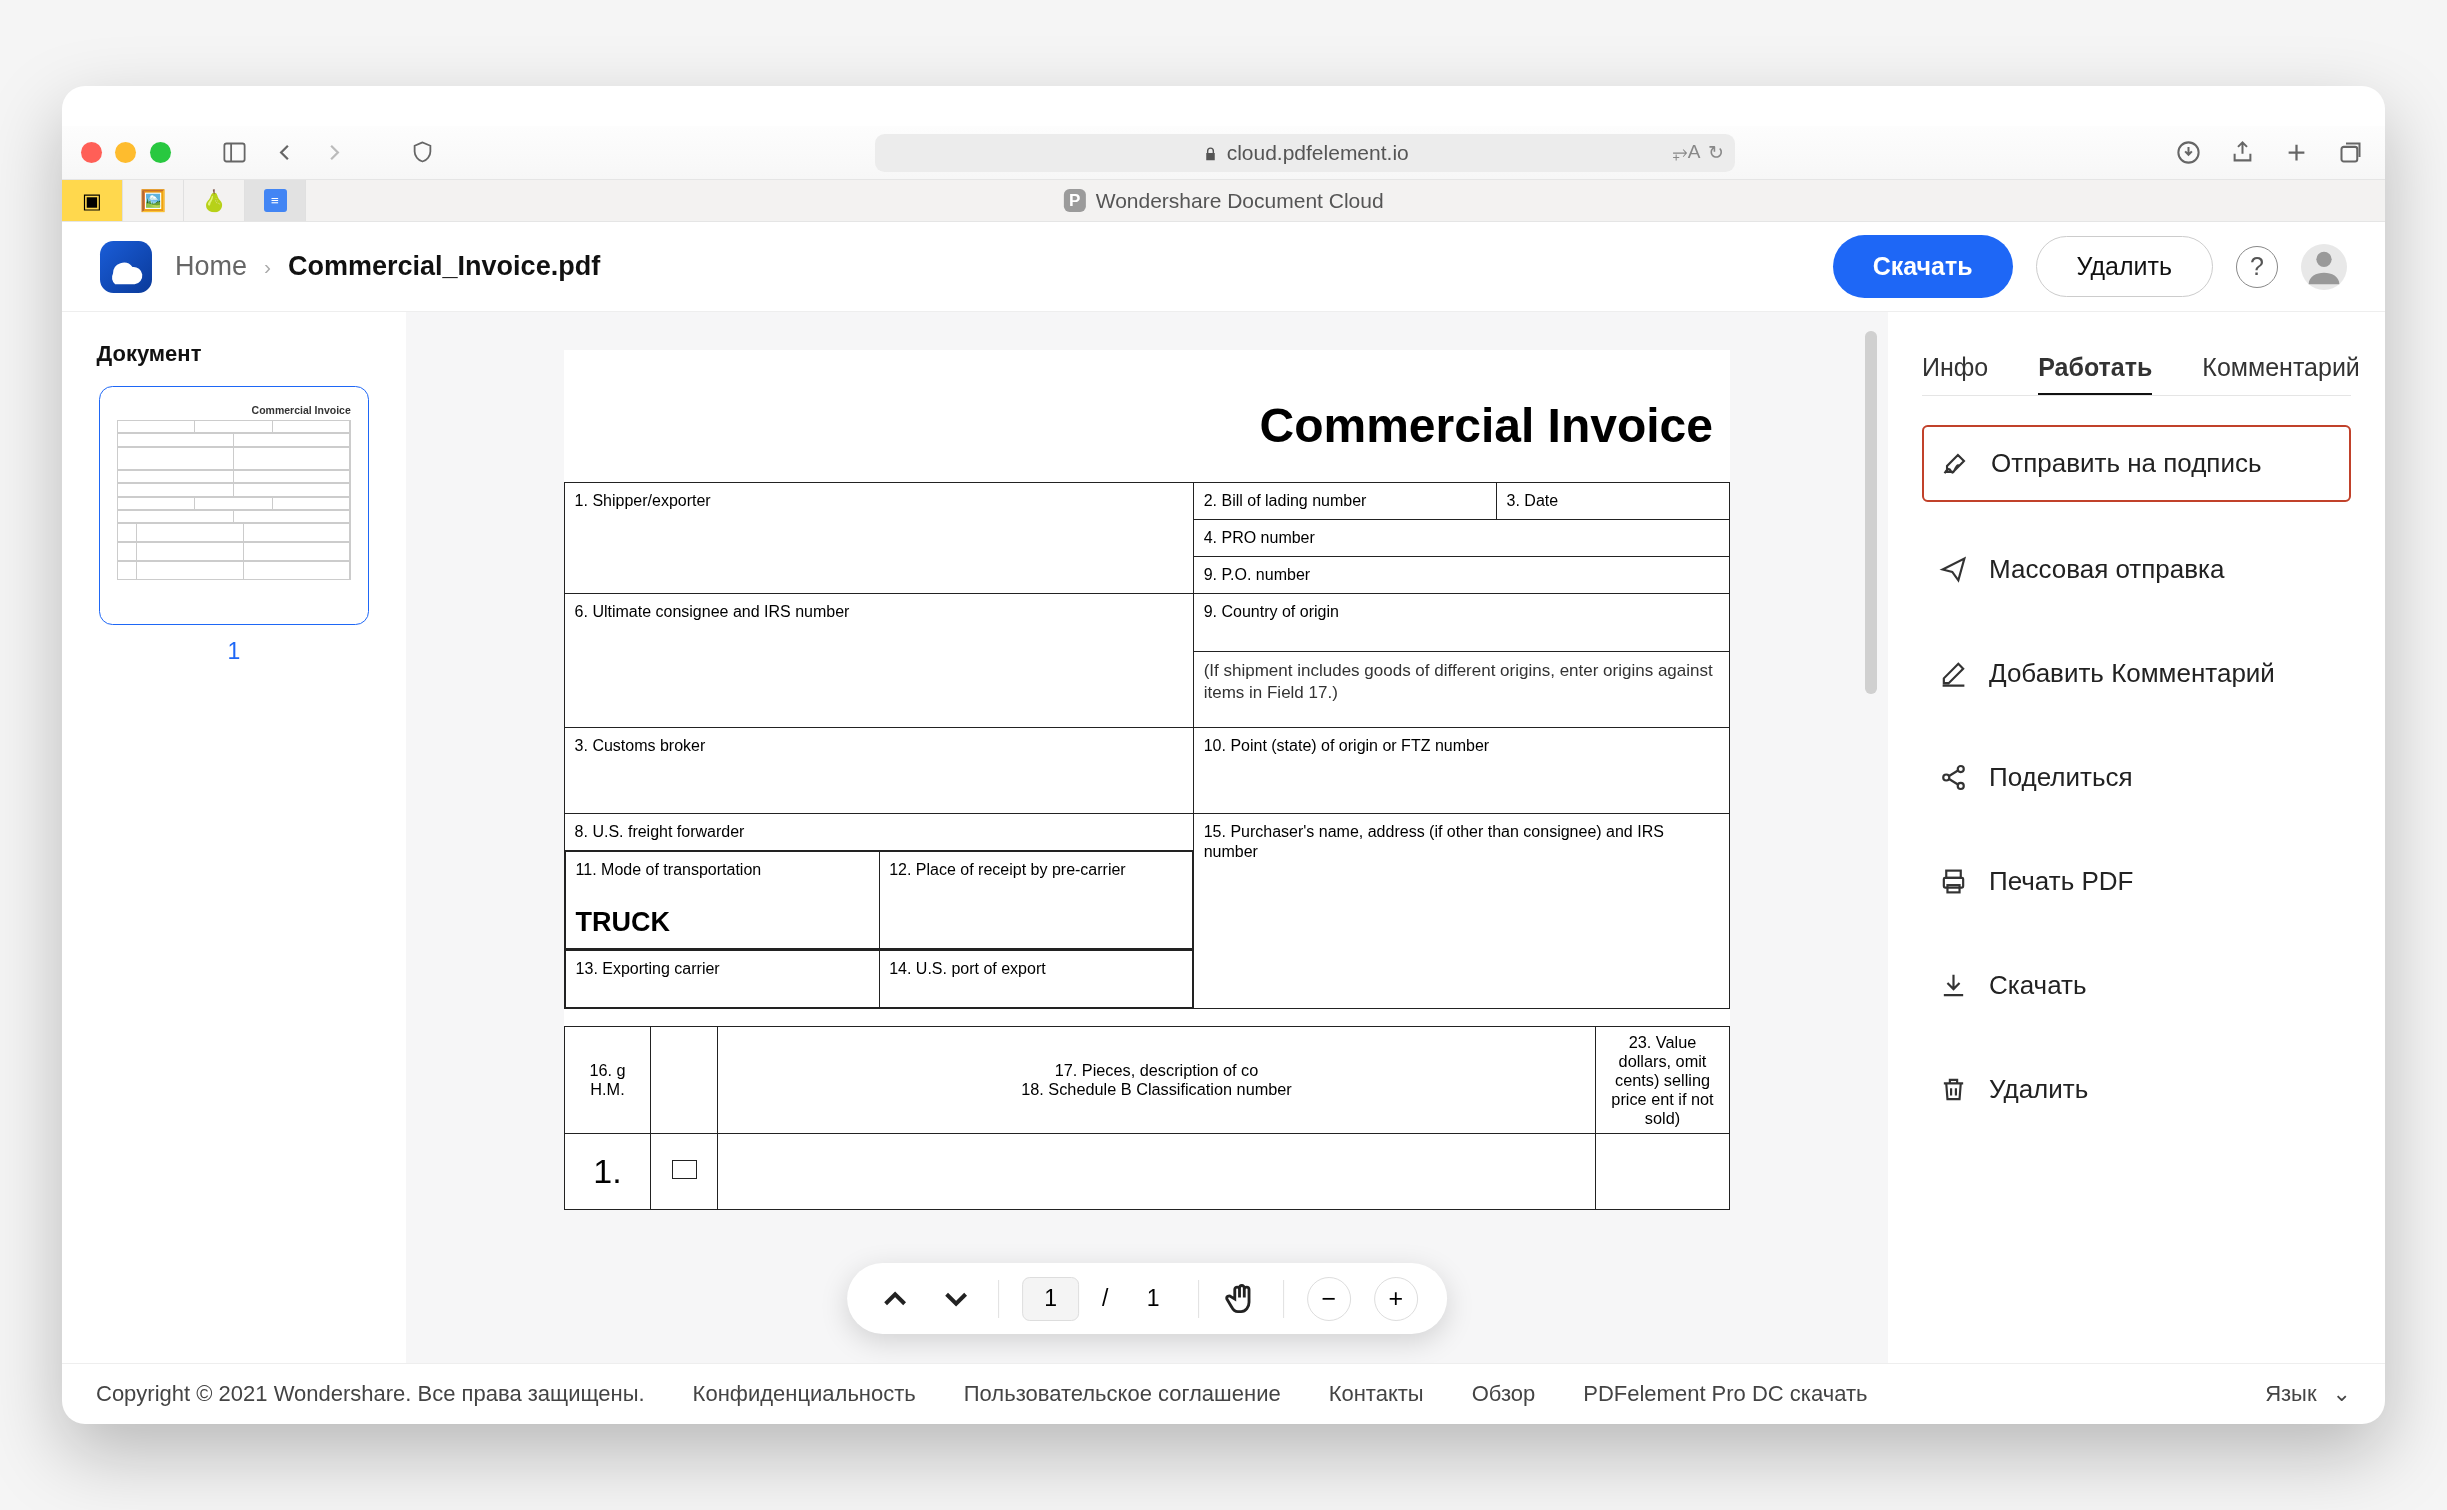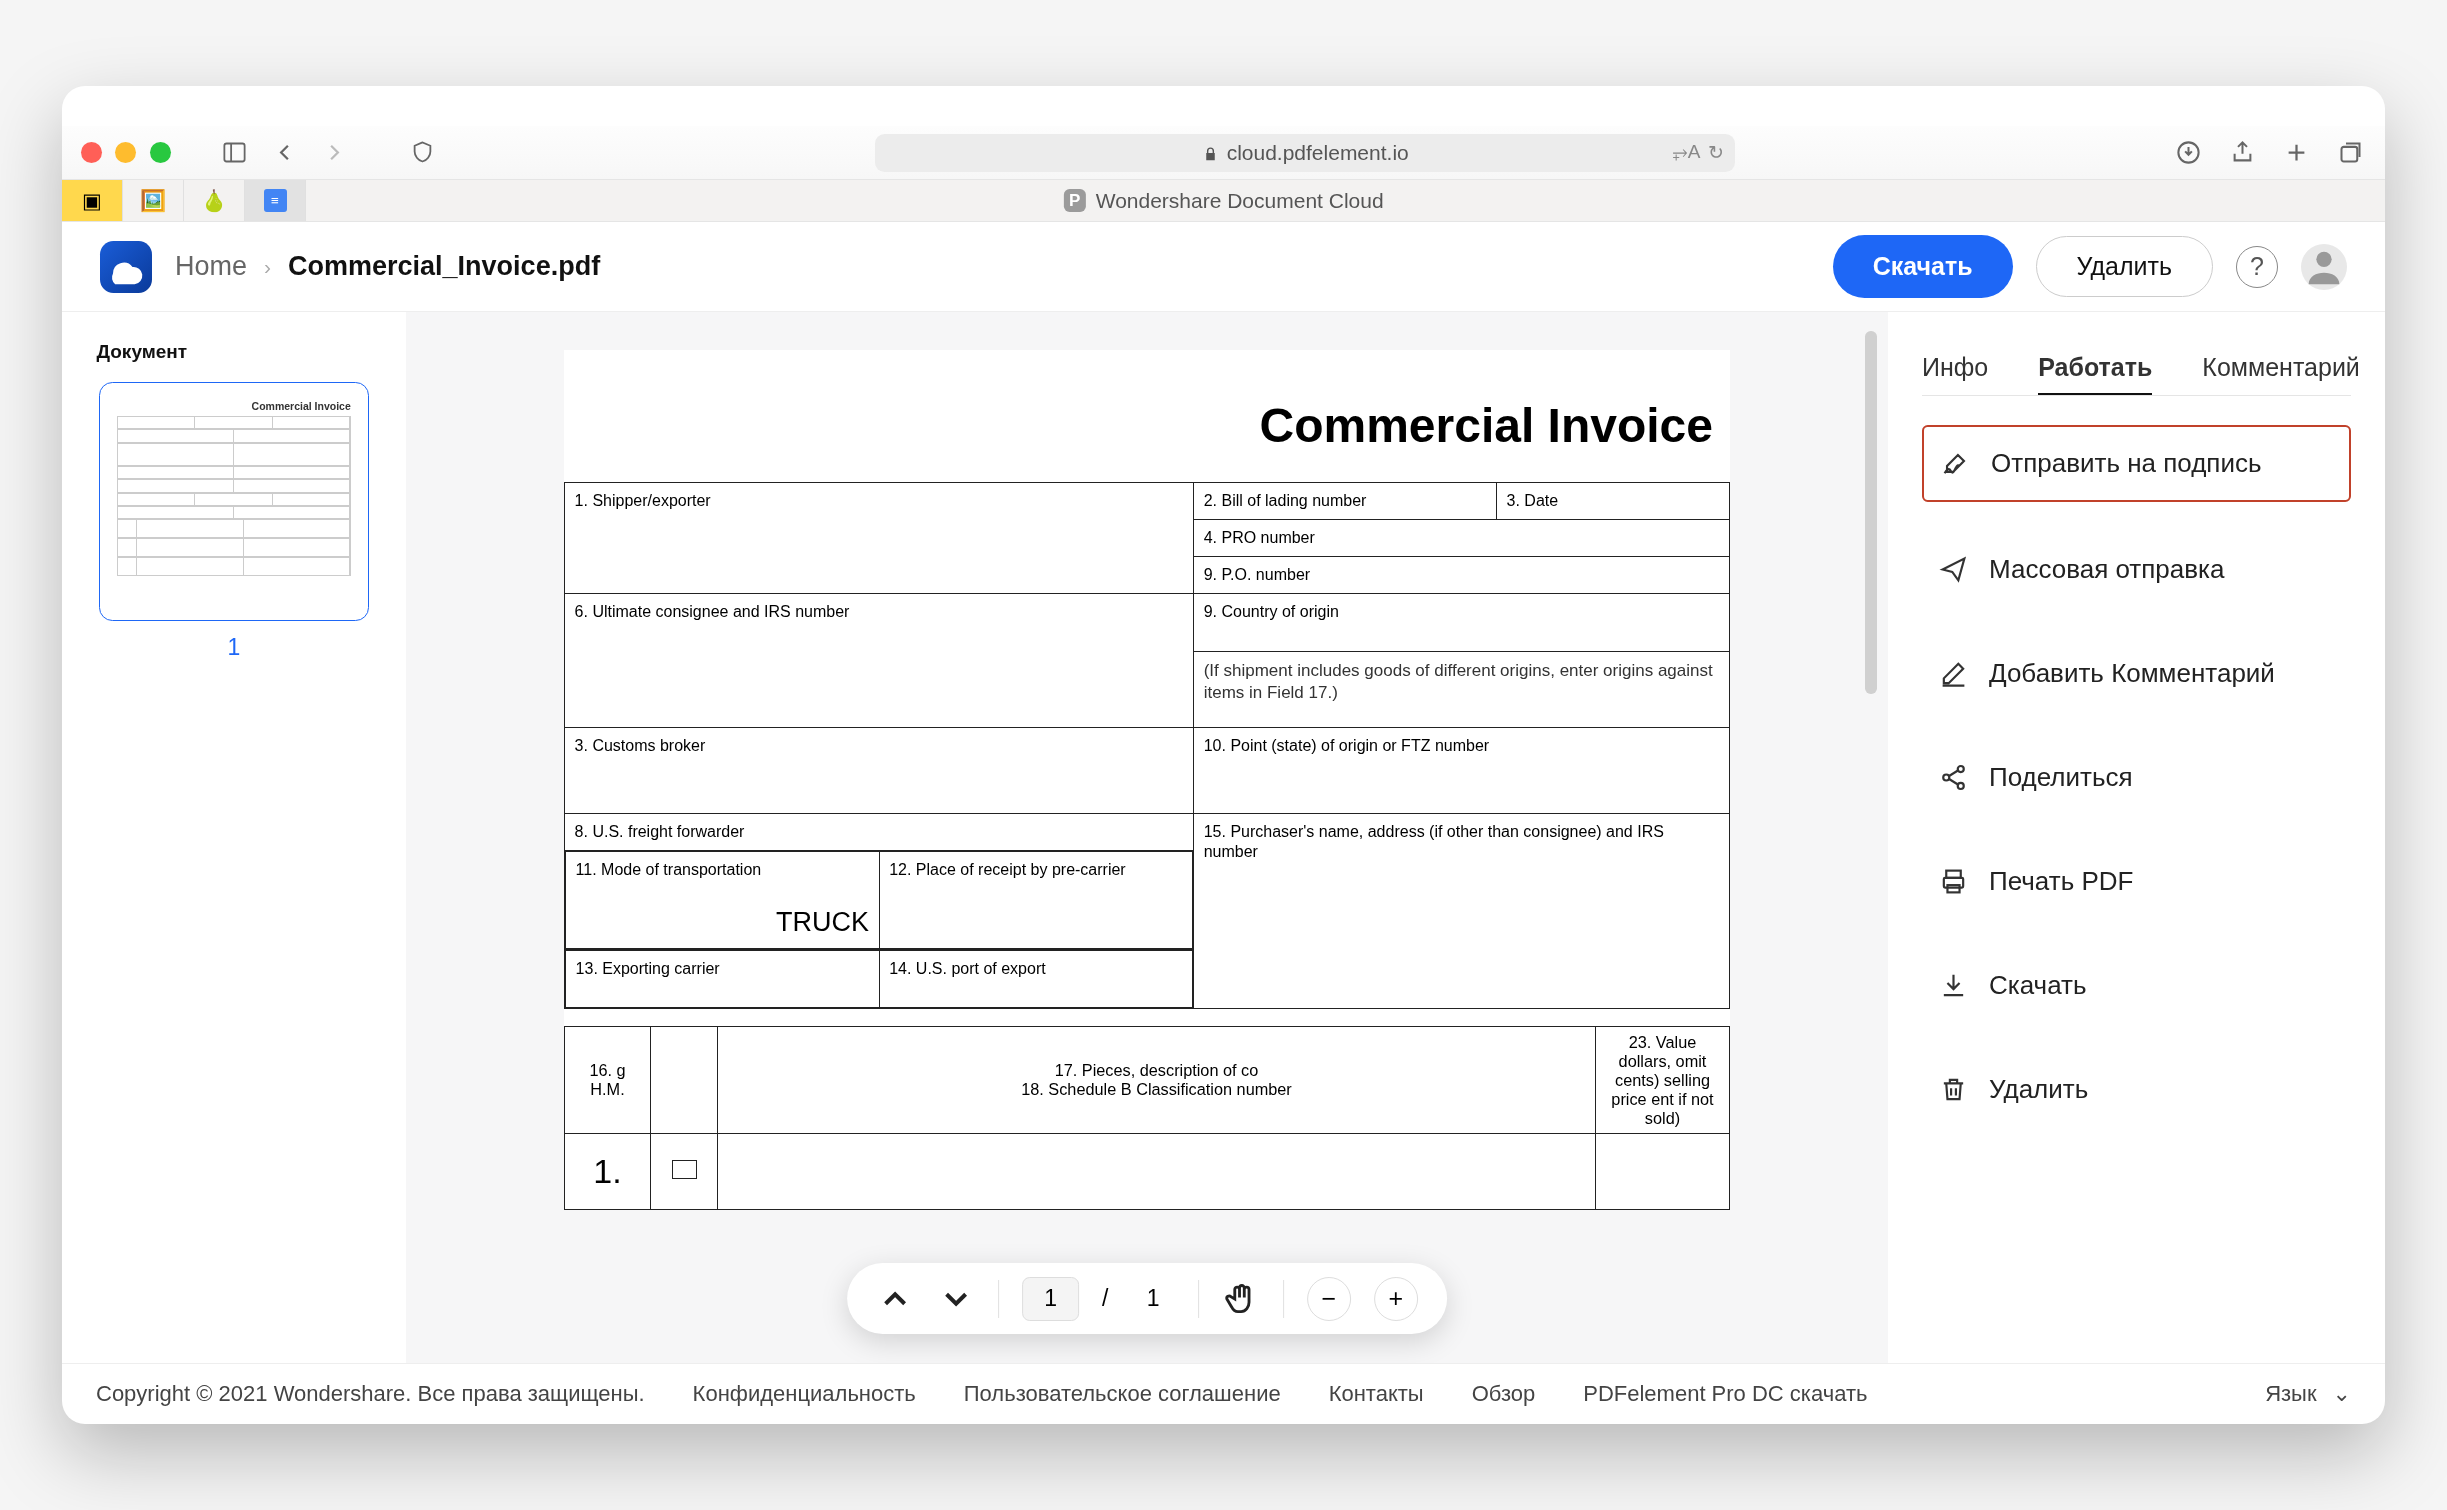--- a/index.html
+++ b/index.html
@@ -88,21 +88,21 @@
 .btn-primary{background:#1e67f6;color:#fff;border:none;border-radius:38px;padding:17px 40px;font-size:25px;font-weight:600;cursor:pointer;}
 .btn-outline{background:#fff;color:#111;border:1.9px solid #ccc;border-radius:38px;padding:15.3px 40px;font-size:25px;font-weight:500;cursor:pointer;}
 .help-circle{width:42px;height:42px;border:1.9px solid #888;border-radius:50%;display:flex;align-items:center;justify-content:center;font-size:25px;color:#555;}
 .avatar{width:46px;height:46px;background:#e8e8e8;border-radius:50%;display:flex;align-items:center;justify-content:center;color:#999;font-size:25px;}
 .main {
   flex:1; display:flex; background:#fff; overflow:hidden;
 }
 .left-panel{
   width: 344px; padding: 29px 23px; display:flex; flex-direction:column; align-items:center;
 }
-.panel-title{font-size:19px;font-weight:700;color:#111;align-self:flex-start;margin-left:11.5px;margin-bottom:19px;}
+.panel-title{font-size:22px;font-weight:700;color:#111;align-self:flex-start;margin-left:11.5px;margin-bottom:19px;}
 .thumb-card{border:1.9px solid #1e67f6;border-radius:13.4px;width:270px;height:239px;background:#fff;padding:9.6px;display:flex;align-items:center;justify-content:center;}
 .thumb-inner{
   width:100%;height:100%;background:#fff;
   display:flex;flex-direction:column;
   font-size:7.6px;color:#333;padding:7.6px;
 }
 .thumb-head{text-align:right;font-weight:700;font-size:10.5px;margin-bottom:3.8px;}
 .thumb-row{border:0.5px solid #ccc;height:13.4px;display:flex;}
 .thumb-cell{flex:1;border-right:0.5px solid #ccc;}
 .thumb-num{color:#1e67f6;font-size:23px;margin-top:13.4px;}
@@ -112,21 +112,21 @@
 .viewer-scroll {
   width: 100%; display:flex; justify-content:center; align-items:flex-start; overflow:hidden;
 }
 .doc-page{
   width: 1166px; background:#fff; margin:0 auto; padding: 48px 0 0 0;
 }
 .doc-title{font-size:48px;font-weight:700;text-align:right;padding:0 17px 29px 0;}
 .form-table{width:100%;border-collapse:collapse;font-size:19px;}
 .form-table td{border:1px solid #222;padding:7.6px 9.6px;vertical-align:top;line-height:1.3;}
 .form-label{font-size:16px;}
-.truckcell{text-align:right;font-size:27px;font-weight:400;padding-top:25px;}
+.truckcell{text-align:left;font-size:27px;font-weight:700;padding-top:25px;}
 .note{font-size:17px;color:#333;}
 .lower-table{width:100%;border-collapse:collapse;font-size:16.3px;margin-top:17px;}
 .lower-table th,.lower-table td{border:1px solid #222;padding:5.7px;text-align:center;font-weight:400;}
 .bignum{font-size:34px;font-weight:700;text-align:left;padding-left:11.5px;}
 .checkbox{width:25px;height:19px;border:1.9px solid #222;display:inline-block;}
 .viewer-toolbar{
   position:absolute;bottom:29px;left:50%;transform:translateX(-50%);
   background:#fff;border-radius:38px;height:71px;
   box-shadow:0 7.6px 29px rgba(0,0,0,0.15);
   display:flex;align-items:center;gap:23px;padding:0 29px;

